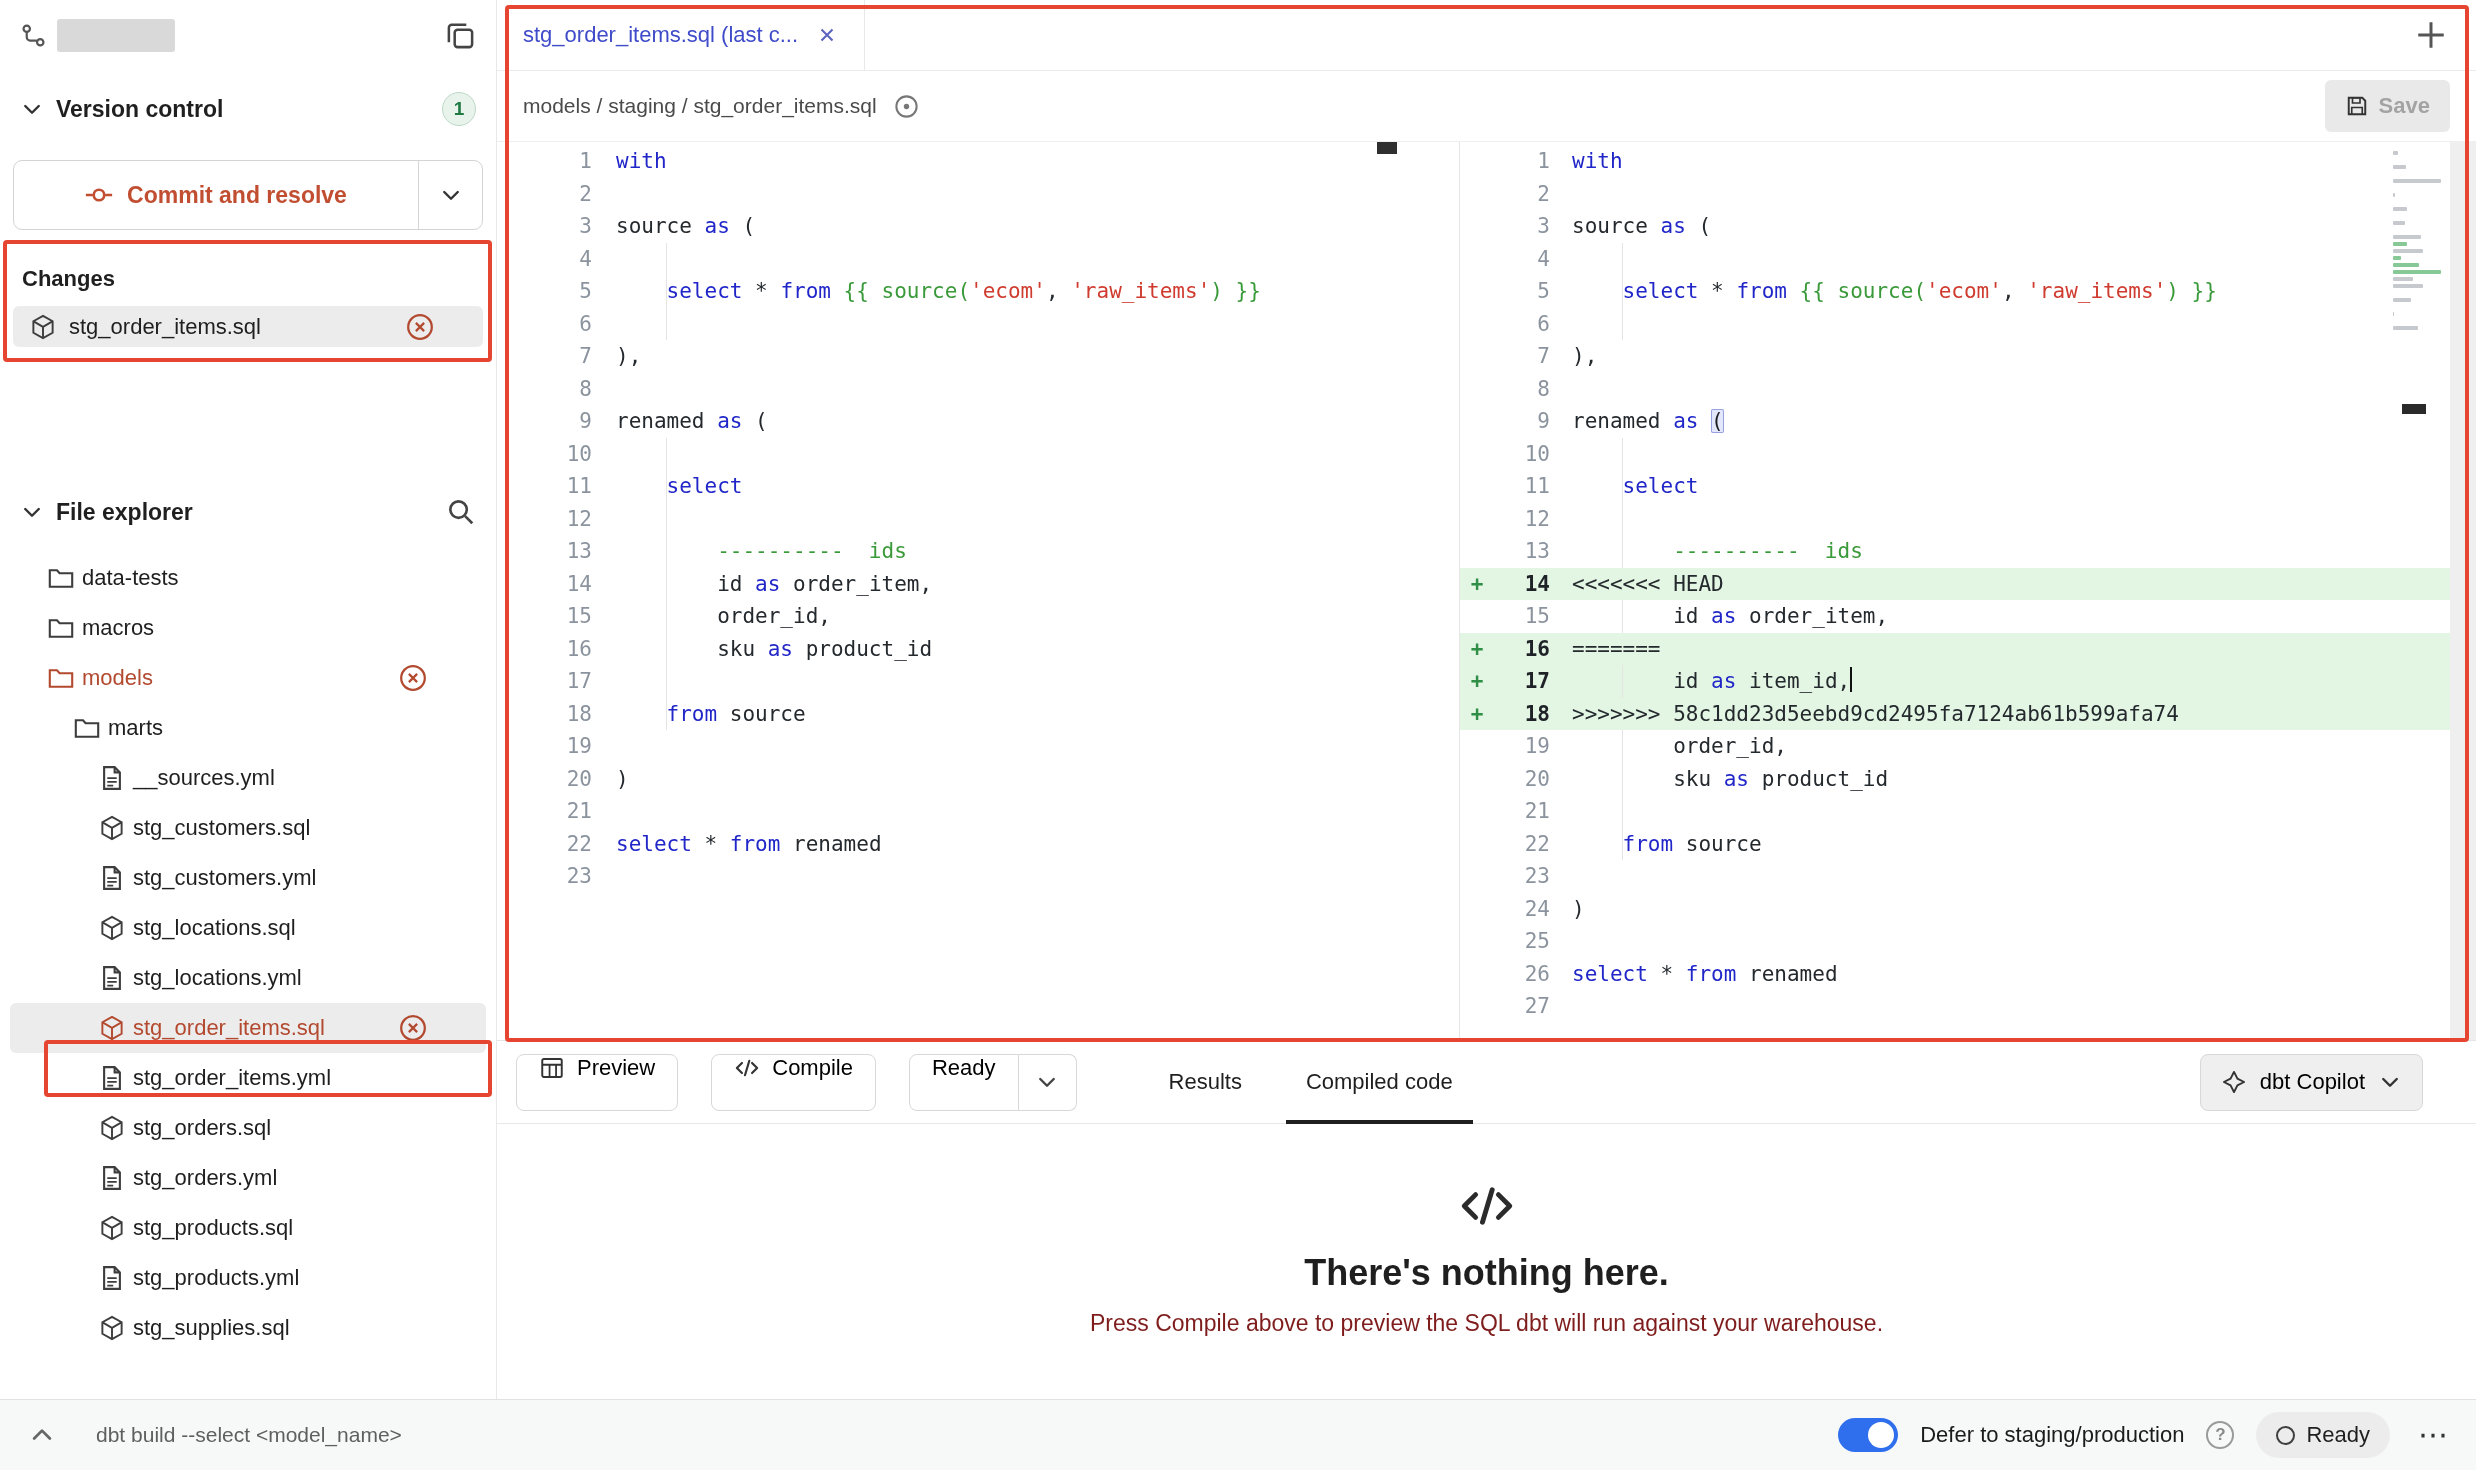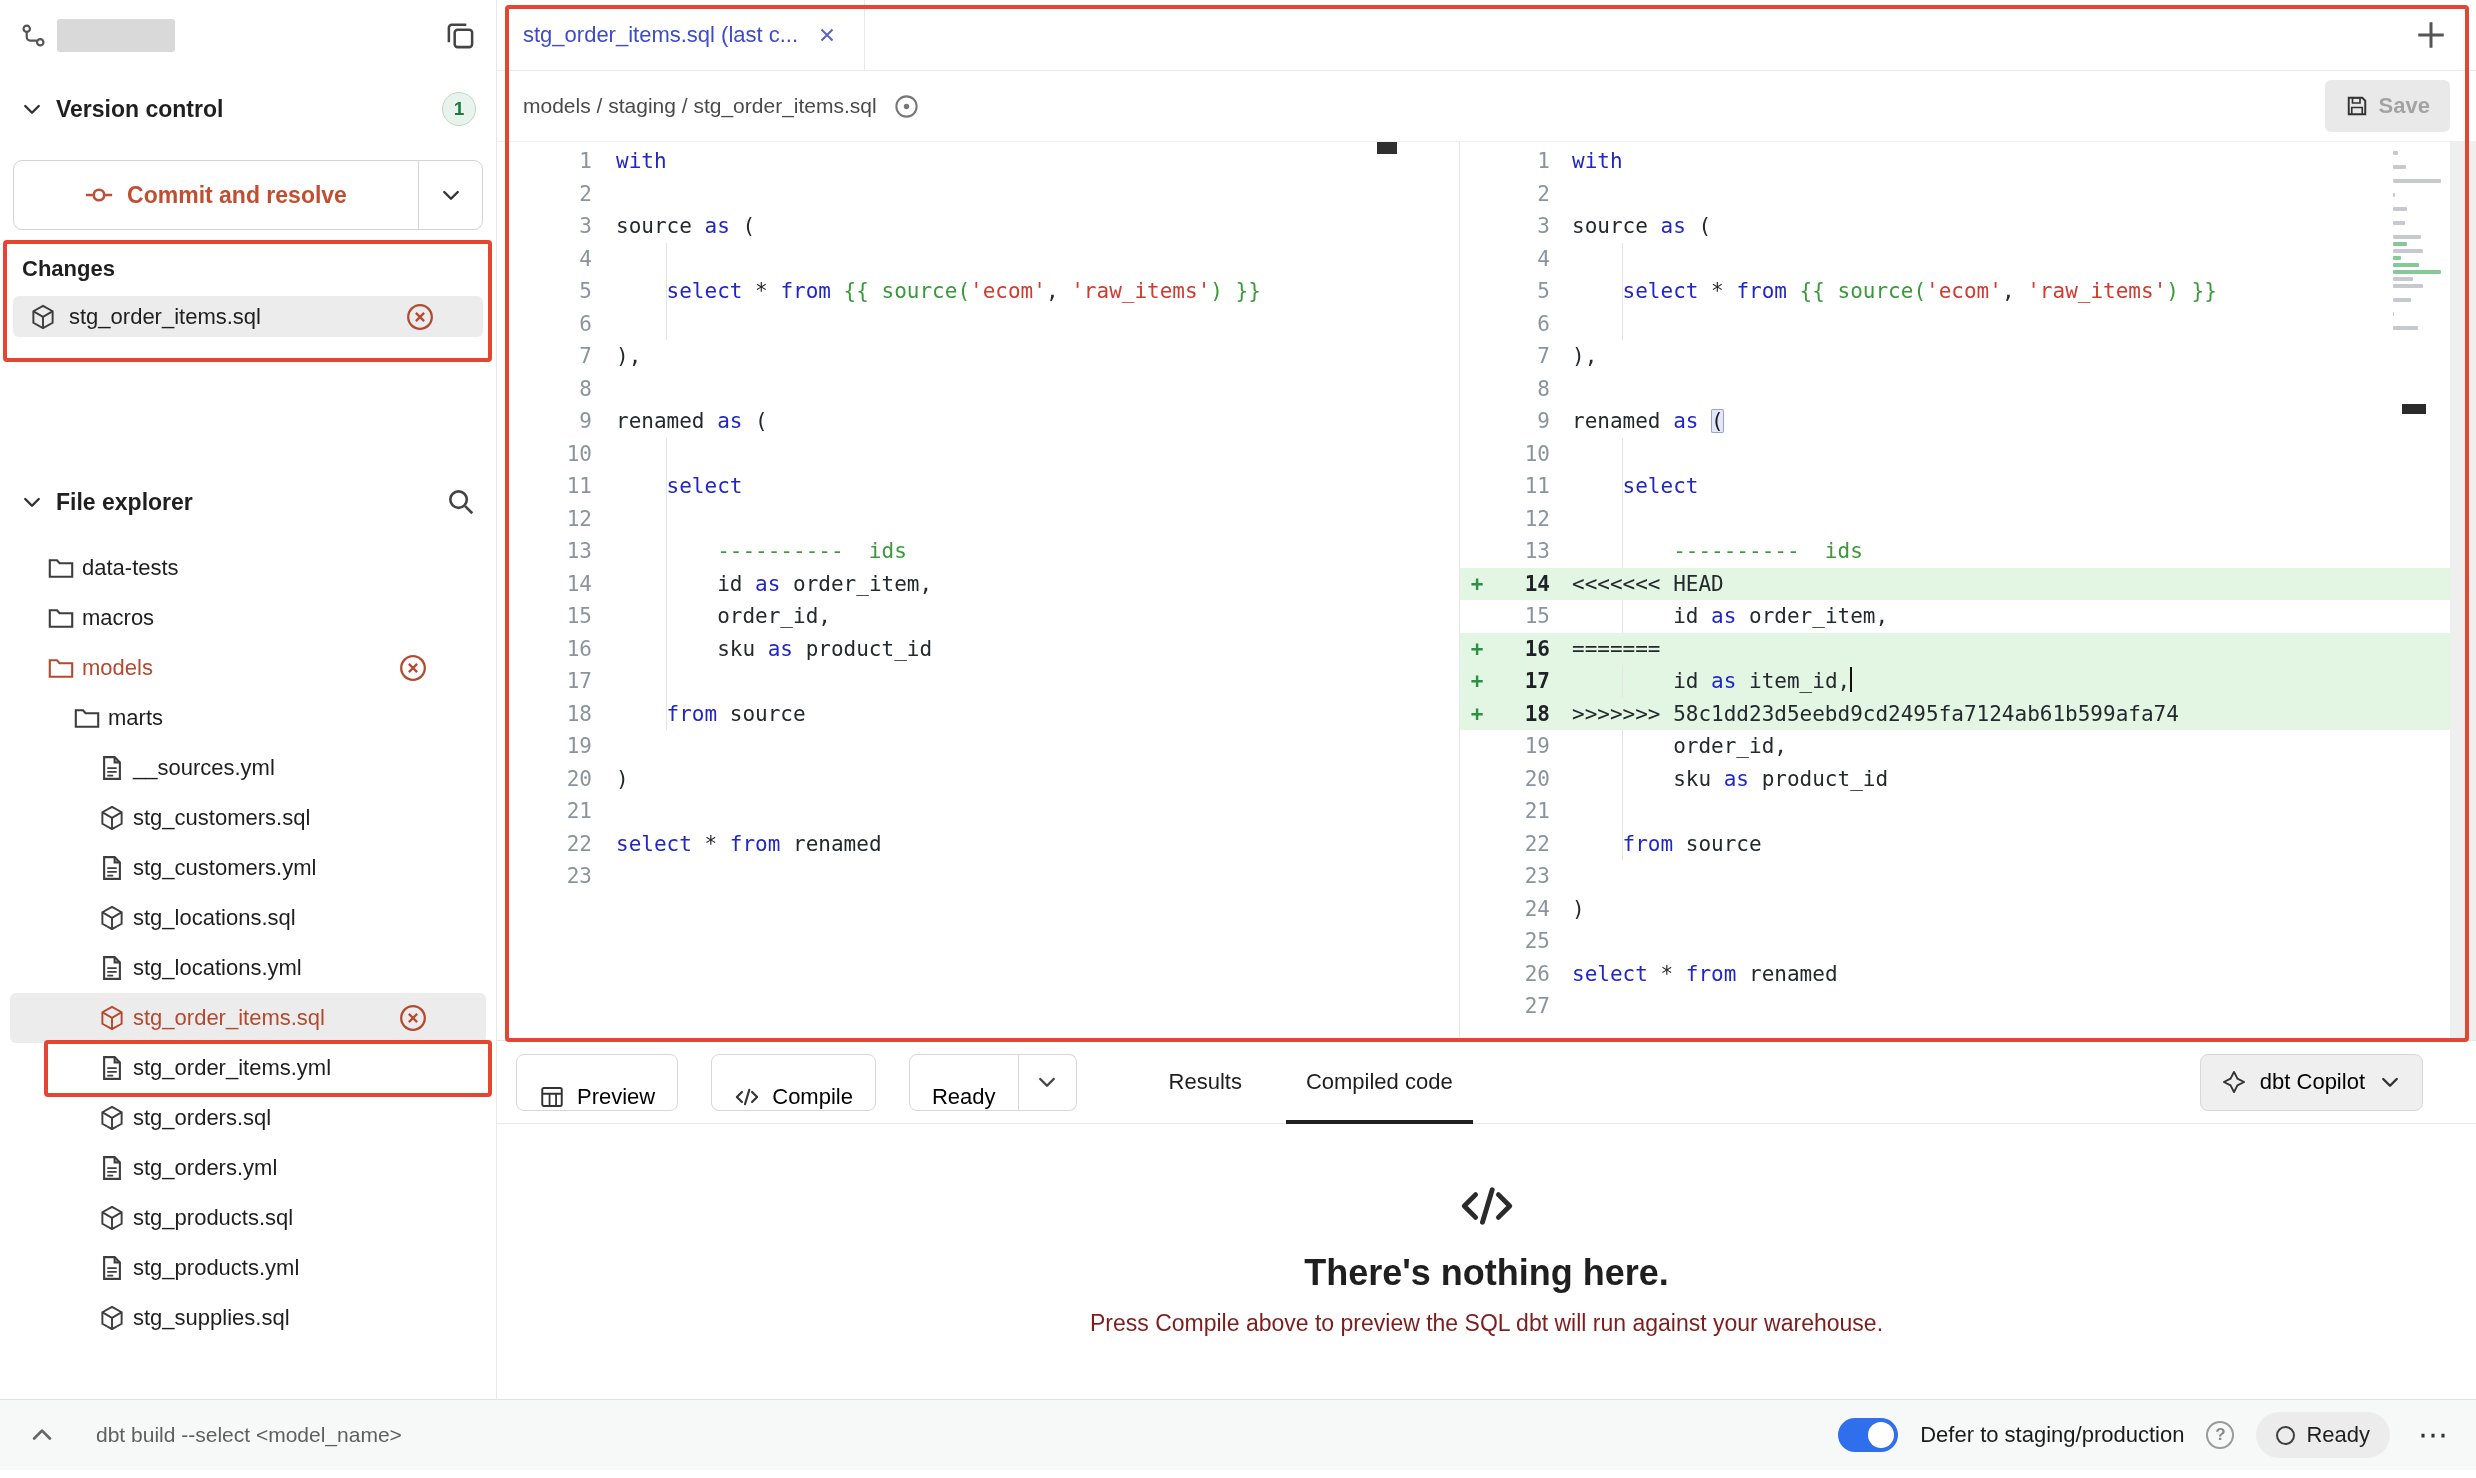--- a/index.html
+++ b/index.html
@@ -12,21 +12,21 @@
 .ws-icon{width:27px;height:27px;color:#555}
 .redact{width:118px;height:33px;background:#d9d9d9;border-radius:3px;margin-left:10px}
 .copy-btn{margin-left:auto;width:31px;height:31px;color:#444;cursor:pointer}
 .vc-row{margin-top:21px;height:34px;display:flex;align-items:center;padding:0 20px;gap:12px;font-weight:700;font-size:23px}
 .chev{width:24px;height:24px;color:#333;flex:none}
 .badge{margin-left:auto;width:34px;height:34px;border-radius:50%;background:#e8f3ec;border:1px solid #bcd9c8;color:#1f7a44;font-size:19px;font-weight:700;display:flex;align-items:center;justify-content:center}
 .commit{margin:34px 13px 0;height:70px;border:1px solid #d4d4d4;border-radius:9px;display:flex;align-items:stretch;color:#c24e32;font-weight:700;font-size:23px;background:#fff}
 .commit-main{flex:1;display:flex;align-items:center;justify-content:center;gap:14px}
 .commit-icon{width:28px;height:28px}
 .commit-chev{width:64px;border-left:1px solid #d4d4d4;display:flex;align-items:center;justify-content:center;color:#c24e32}
-.changes{margin-top:10px;padding:16px 0 14px}
+.changes{margin-top:20px;padding:16px 0 14px}
 .changes-label{padding:0 22px;font-weight:700;font-size:22px;margin-bottom:14px}
 .change-row{margin:0 13px;height:41px;background:#ececec;border-radius:6px;display:flex;align-items:center;padding:0 16px;gap:12px;font-size:22px;position:relative}
 .change-row .xcirc{position:absolute;right:48px}
 .fe-row{margin-top:131px;height:40px;display:flex;align-items:center;padding:0 20px;gap:12px;font-weight:700;font-size:23px}
 .search-btn{margin-left:auto;width:30px;height:30px;color:#444}
 .tree{margin-top:21px}
 .tree-row{height:50px;display:flex;align-items:center;gap:7px;font-size:22px;position:relative;cursor:pointer}
 .lvl0{padding-left:47px}.lvl1{padding-left:73px}.lvl2{padding-left:98px}
 .ticon{width:28px;height:28px;color:#3d3d3d;flex:none;display:inline-flex}
 .ticon svg,.xcirc svg,.chev svg,.commit-icon svg,.ws-icon svg,.copy-btn svg,.search-btn svg{width:100%;height:100%}
@@ -78,21 +78,21 @@
 .caret{display:inline-block;width:2px;height:25px;background:#111;vertical-align:-4px}
 .lthumb{position:absolute;top:-5px;right:62px;width:20px;height:17px;background:#2f2f2f}
 .minimap{position:absolute;top:6px;right:28px;width:55px}
 .mm{height:4px;margin:3px 0;background:#c6cace;border-radius:1px}
 .mm.mma{background:#86c996}
 .sctrack{position:absolute;top:0;right:0;width:26px;height:100%;background:#efefef}
 .sdash{position:absolute;top:262px;right:50px;width:24px;height:10px;background:#2a2a2a}
 
 
 .bp-toolbar{height:83px;display:flex;align-items:center;padding:0 19px;border-bottom:1px solid #e8e8e8}
-.btn{height:57px;border:1px solid #d8d8d8;border-radius:8px;background:#fff;display:flex;align-items:flex-end;gap:12px;padding:0 22px;font-size:22px;margin-right:33px;cursor:pointer}
+.btn{height:57px;border:1px solid #d8d8d8;border-radius:8px;background:#fff;display:flex;align-items:flex-start;gap:12px;padding:0 22px;font-size:22px;margin-right:33px;cursor:pointer}
 .bicon{width:26px;height:26px;color:#333;display:inline-flex}
 .bicon svg{width:100%;height:100%}
 .lint-group{display:flex;margin-right:0}
 .lint-main{border-radius:8px 0 0 8px;margin-right:0}
 .lint-chev{width:58px;height:57px;border:1px solid #d8d8d8;border-left:none;border-radius:0 8px 8px 0;display:flex;align-items:center;justify-content:center;color:#444;cursor:pointer}
 .lint-chev svg{width:24px;height:24px}
 .bp-tabs{display:flex;align-items:stretch;height:100%;margin-left:60px}
 .bp-tab{display:flex;align-items:center;padding:0 32px;font-size:22px;position:relative;color:#1f1f1f;cursor:pointer}
 .bp-tab.active{font-weight:400}
 .bp-tab.active:after{content:"";position:absolute;left:12px;right:12px;bottom:-1px;height:4px;background:#1f1f1f}

